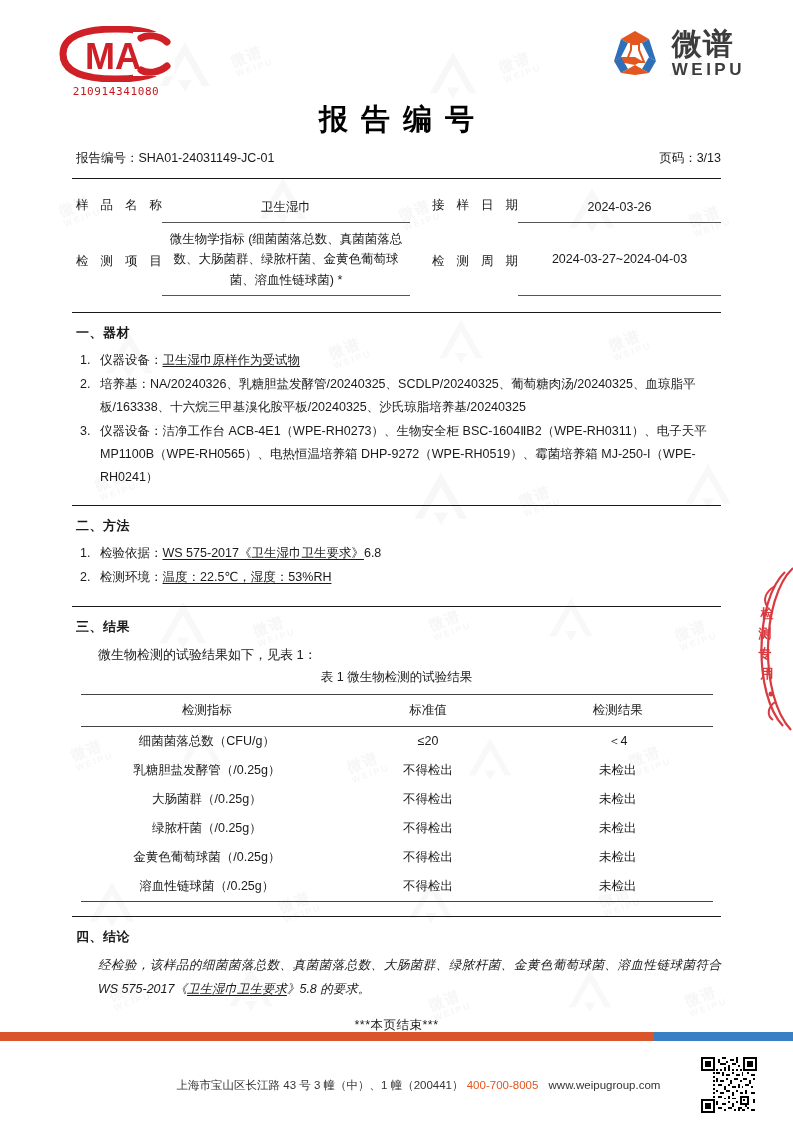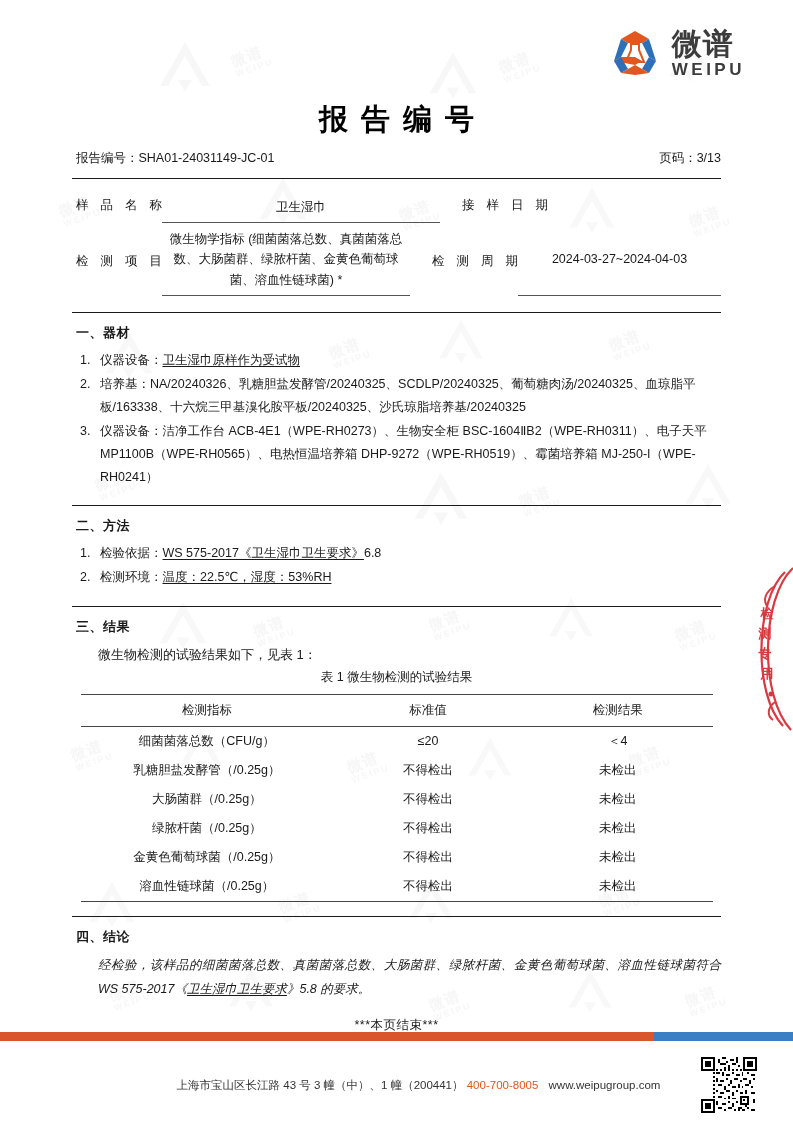--- a/index.html
+++ b/index.html
@@ -464,20 +464,32 @@
           </g>
         </svg>
     </div>
     <div class="wm wm-text" style="left:686px; top:986px;">微谱<span class="en">WEIPU</span></div>
   </div>
 
   <div class="content">
 
     <div class="header">
 
+      <div class="cma">
+        <div class="cma-mark">
+          <svg width="122" height="56" viewBox="0 0 122 56">
+            <path d="M8 28 C8 10 30 3 61 3 C92 3 114 10 114 28 C114 46 92 53 61 53 C30 53 8 46 8 28 Z" fill="none" stroke="#cf2027" stroke-width="7"></path>
+            <rect x="78" y="6" width="42" height="44" fill="#ffffff"></rect>
+            <path d="M112 16 C104 9 92 8 86 12" fill="none" stroke="#cf2027" stroke-width="7" stroke-linecap="round"></path>
+            <path d="M112 40 C104 47 92 48 86 44" fill="none" stroke="#cf2027" stroke-width="7" stroke-linecap="round"></path>
+            <text x="58" y="43" font-family="Liberation Sans, sans-serif" font-size="36" font-weight="bold" fill="#cf2027" text-anchor="middle">MA</text>
+          </svg>
+        </div>
+        <div class="cma-num">210914341080</div>
+      </div>
 
       <div class="weipu">
         <svg width="54" height="50" viewBox="0 0 54 50">
           <polygon points="27,3 41,11 34,15 20,15 13,11" fill="#e2571f"></polygon>
           <polygon points="13,11 20,15 13,29 6,33" fill="#2f6fb8"></polygon>
           <polygon points="41,11 48,33 41,29 34,15" fill="#2f6fb8"></polygon>
           <polygon points="6,33 13,29 27,29 34,33 27,37" fill="#e2571f"></polygon>
           <polygon points="41,29 48,33 41,45 34,41" fill="#2f6fb8"></polygon>
           <polygon points="6,33 13,45 20,41 13,29" fill="#2f6fb8"></polygon>
           <polygon points="13,45 27,37 41,45 27,47" fill="#e2571f"></polygon>
@@ -511,20 +523,21 @@
           <span>称</span>
         </div>
         <div class="val v1">卫生湿巾</div>
         <div class="gap"></div>
         <div class="lbl">
           <span>接</span>
           <span>样</span>
           <span>日</span>
           <span>期</span>
         </div>
+        <div class="val v2">2024-03-26</div>
       </div>
 
       <div class="info-row r2" style="margin-top:4px;">
         <div class="lbl">
           <span>检</span>
           <span>测</span>
           <span>项</span>
           <span>目</span>
         </div>
         <div class="val v1">微生物学指标 (细菌菌落总数、真菌菌落总数、大肠菌群、绿脓杆菌、金黄色葡萄球菌、溶血性链球菌) *</div>

